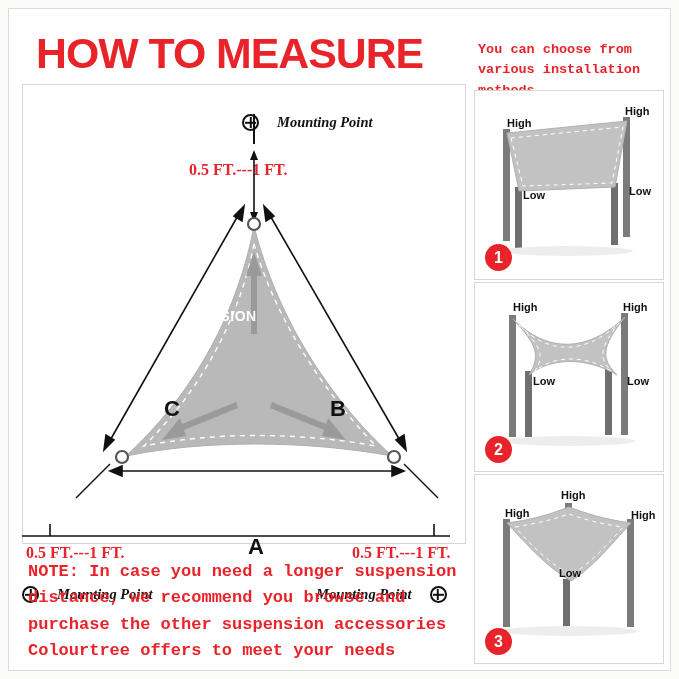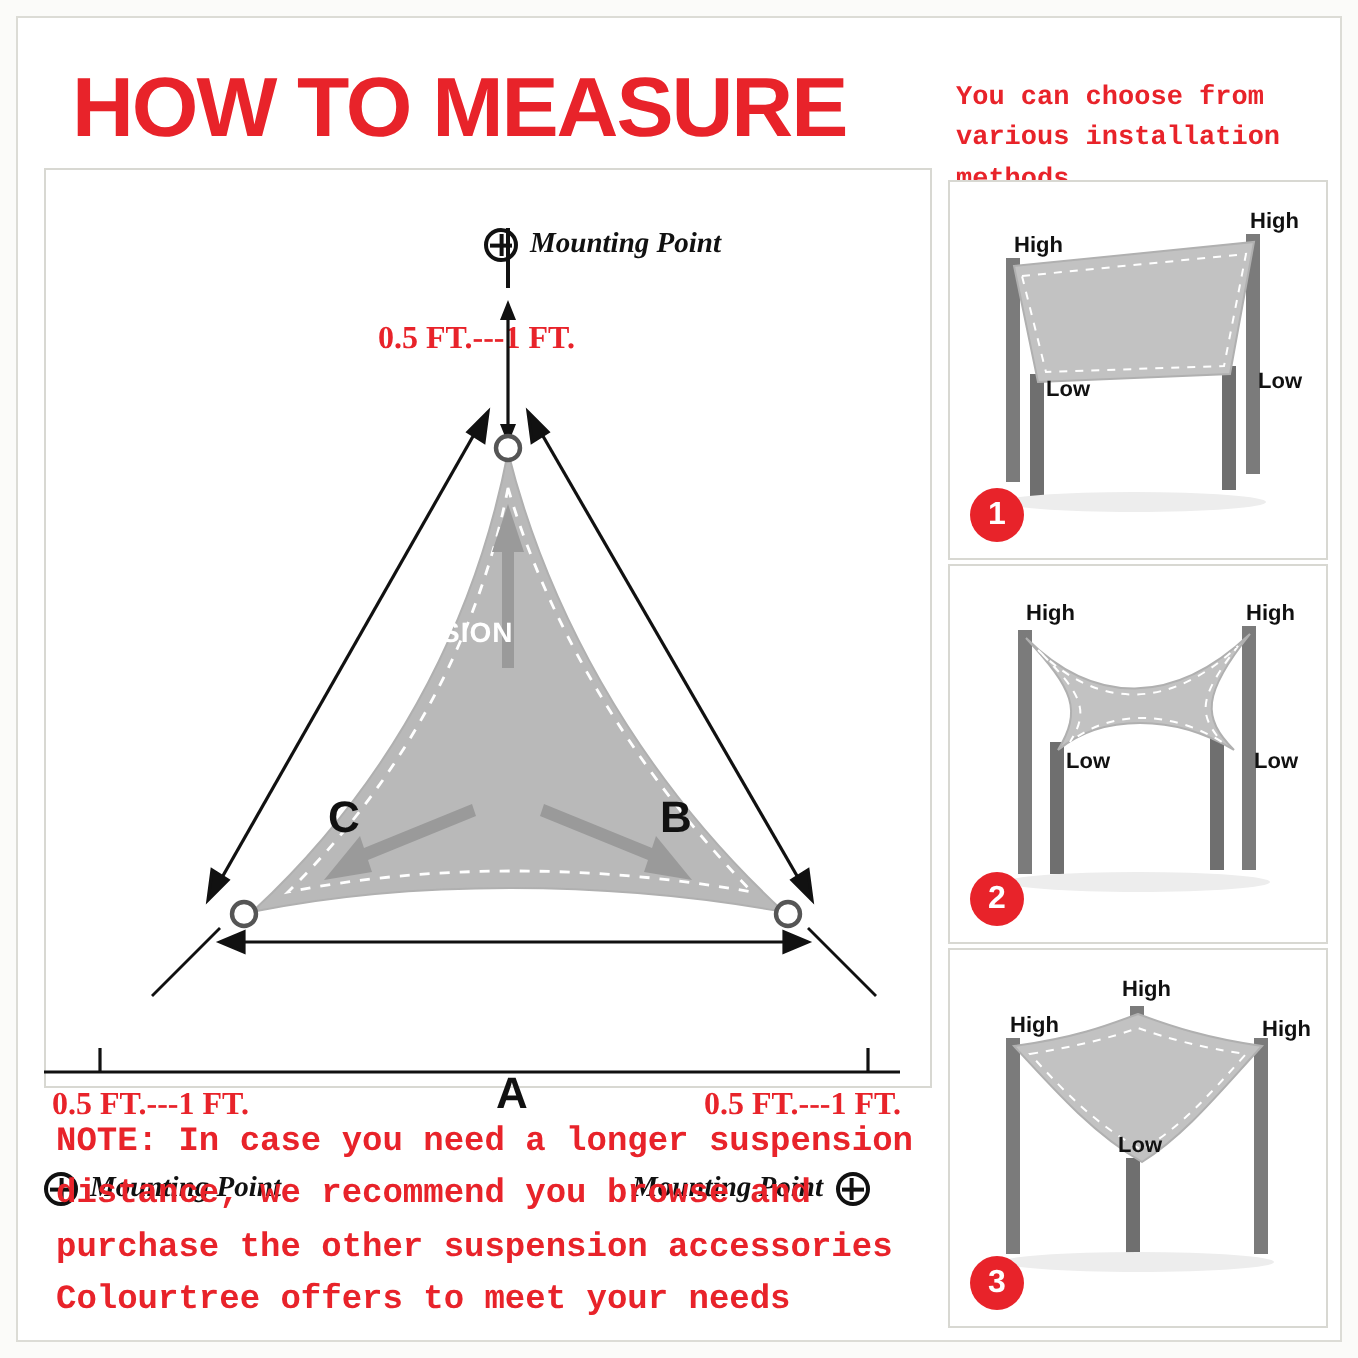--- a/index.html
+++ b/index.html
@@ -71,21 +71,21 @@
     font-weight: bold;
     line-height: 1.55;
     font-family: Liberation Mono, monospace;
   }
 
   
   .mount {
     position: absolute;
     display: flex;
     align-items: center;
-    gap: 6px;
+    gap: 18px;
     white-space: nowrap;
   }
   .mount .glyph {
     width: 17px;
     height: 17px;
     border-radius: 50%;
     border: 2px solid #111;
     position: relative;
     box-sizing: border-box;
     flex: none;

